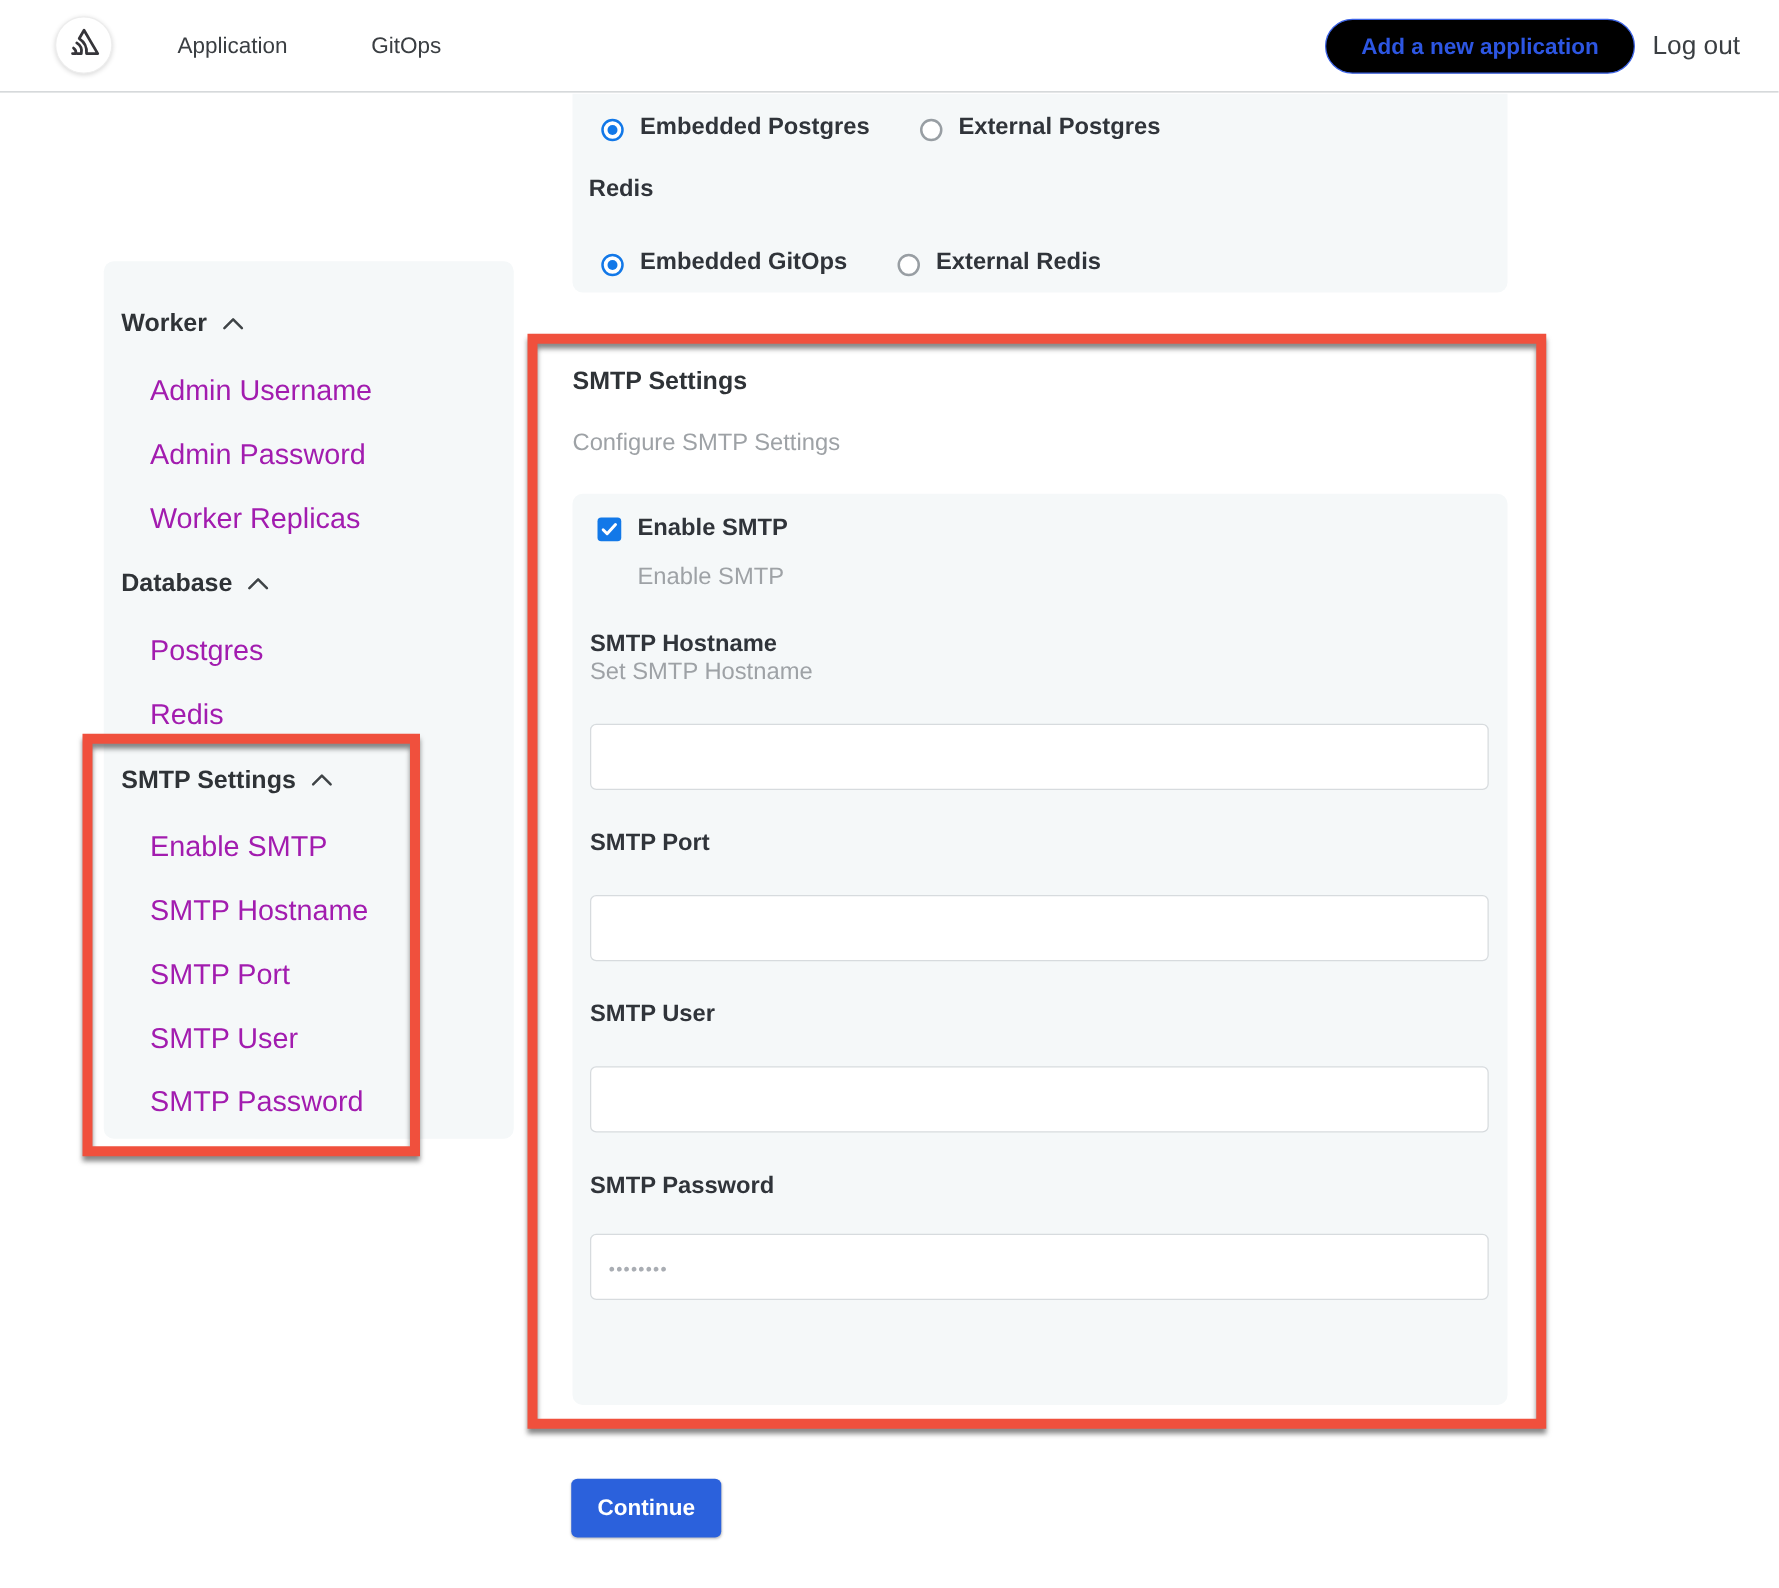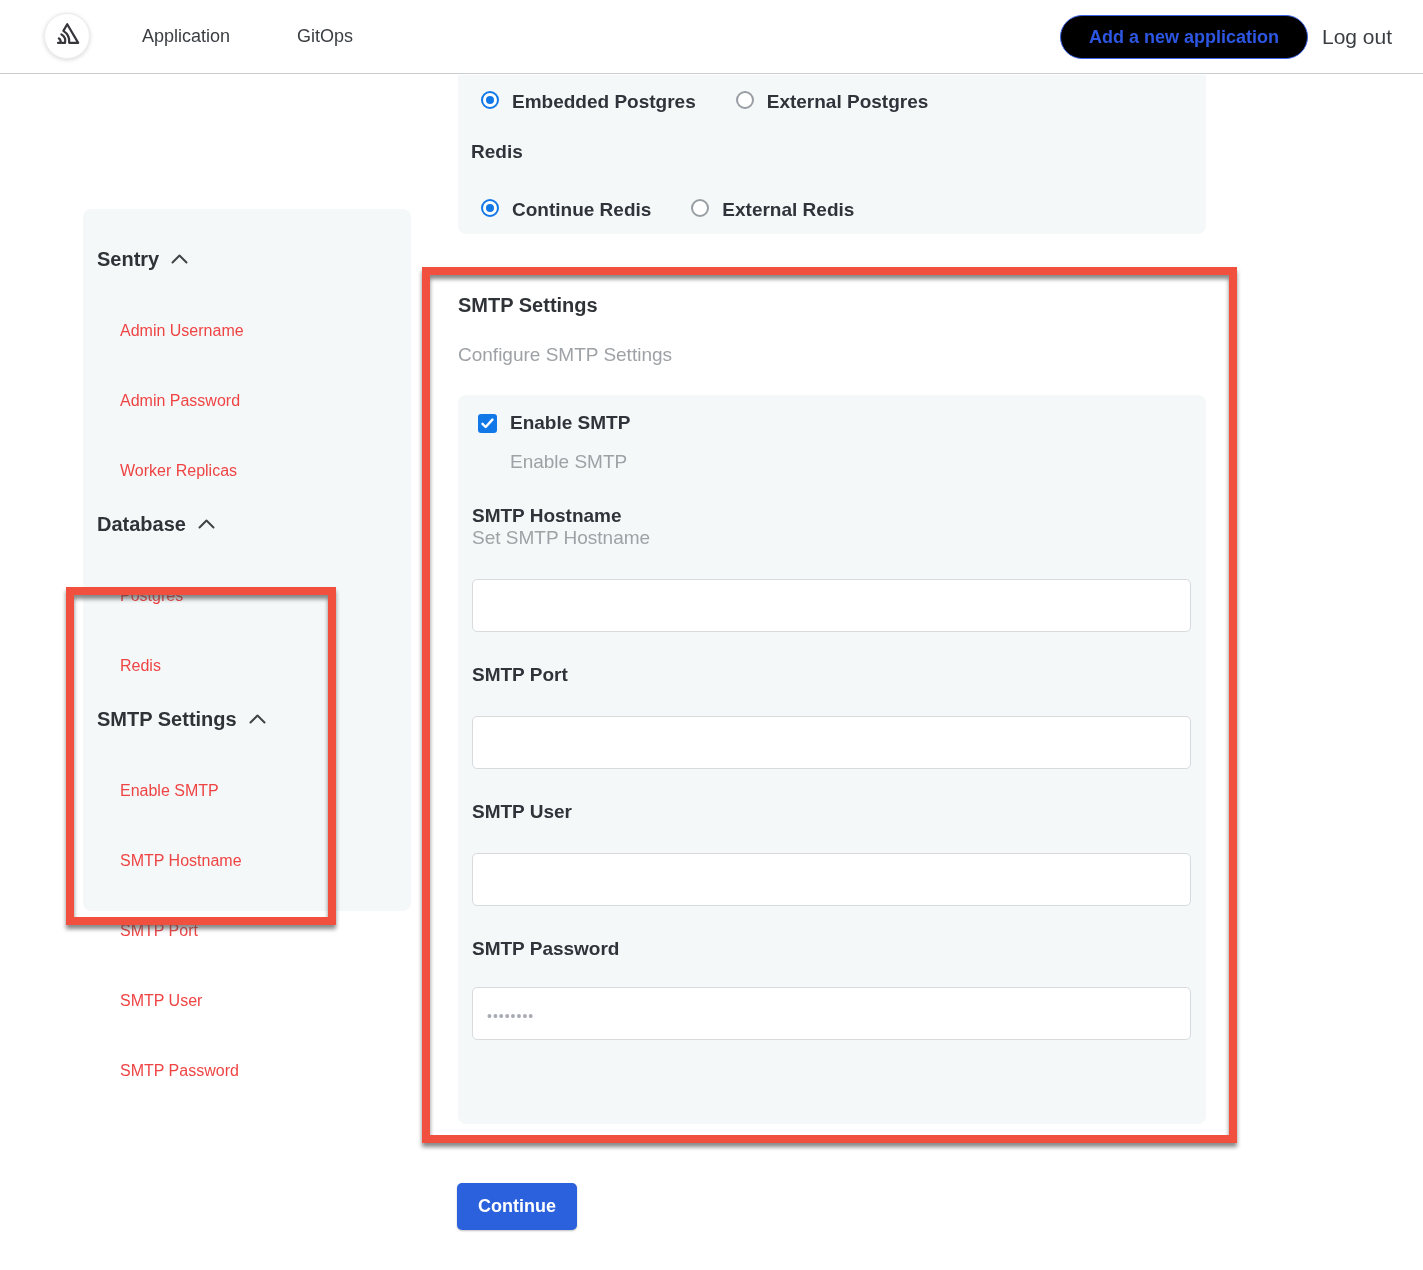--- a/index.html
+++ b/index.html
@@ -18,38 +18,38 @@
   .nav-link.gitops { left:297px; }
   .add-app-btn { position:absolute; left:1060px; top:15px; height:44px; padding:0 28px;
     border:1px solid #3c63e6; border-radius:22px; background:#000000; color:#2d56e2;
     font-size:18px; font-weight:700; display:flex; align-items:center; cursor:pointer; }
   .logout { position:absolute; left:1322px; top:25px; font-size:21px; color:#3a3e42; cursor:pointer; }
 
   
   .panel { background:#f5f8f9; }
   .top-panel { position:absolute; left:458px; top:75px; width:748px; height:159px;
     border-radius:0 0 8px 8px; padding:16px 0 0 13px; }
-  .radio-row { display:flex; align-items:flex-start; margin-left:10px; height:22px; }
+  .radio-row { display:flex; align-items:flex-end; margin-left:10px; height:22px; }
   .radio { width:18px; height:18px; border-radius:50%; background:#fff; border:2px solid #989ea3;
     margin-right:13px; position:relative; flex:none; cursor:pointer; }
   .radio.selected { border-color:#1278e8; }
   .radio.selected::after { content:""; position:absolute; left:3px; top:3px; width:8px; height:8px;
     border-radius:50%; background:#1278e8; }
   .radio-label { font-size:19px; font-weight:600; color:#30343a; cursor:pointer; }
   .radio-gap { width:40px; flex:none; }
   .group-heading { font-size:19px; font-weight:600; color:#30343a; margin-top:28px; }
   .row2 { margin-top:36px; }
 
   
   .sidebar { position:absolute; left:83px; top:209px; width:328px; height:702px;
     border-radius:8px; padding:38px 0 0 14px; }
   .side-group { font-size:20px; font-weight:700; color:#2f3337; line-height:24px;
     display:flex; align-items:center; cursor:pointer; }
   .side-group + .side-group, .side-item + .side-group { margin-top:31px; }
-  .side-item { font-size:16px; color:#ef4444; line-height:20px; margin:50px 0 0 23px; cursor:pointer; }
+  .side-item { font-size:23px; color:#a21caf; line-height:20px; margin:31px 0 0 23px; cursor:pointer; }
   .chevron { margin-left:12px; display:inline-flex; }
 
   
   .section-title { position:absolute; left:458px; top:294px; font-size:20px; font-weight:700; color:#2f3337; }
   .section-sub { position:absolute; left:458px; top:344px; font-size:19px; color:#9ea2a6; }
   .form-panel { position:absolute; left:458px; top:395px; width:748px; height:729px;
     border-radius:8px; padding:17px 15px 0 14px; }
   .checkbox-row { display:flex; align-items:center; margin-left:6px; }
   .checkbox { width:19px; height:19px; border-radius:3px; background:#1278e8; flex:none;
     display:flex; align-items:center; justify-content:center; margin-right:13px; cursor:pointer; }
@@ -100,30 +100,30 @@
     <div class="radio-row">
       <span class="radio selected"></span>
       <span class="radio-label">Embedded Postgres</span>
       <span class="radio-gap"></span>
       <span class="radio"></span>
       <span class="radio-label">External Postgres</span>
     </div>
     <div class="group-heading">Redis</div>
     <div class="radio-row row2">
       <span class="radio selected"></span>
-      <span class="radio-label">Continue Redis</span>
+      <span class="radio-label">Embedded GitOps</span>
       <span class="radio-gap"></span>
       <span class="radio"></span>
       <span class="radio-label">External Redis</span>
     </div>
   </div>
 
   <div class="sidebar panel">
     <div class="side-group">
-      <span>Sentry</span>
+      <span>Worker</span>
       <span class="chevron">
         <svg width="17" height="10" viewBox="0 0 17 10" fill="none" stroke="#3f4447" stroke-width="2" stroke-linecap="round" stroke-linejoin="round">
             <polyline points="1.5,8.5 8.5,1.5 15.5,8.5"></polyline>
           </svg>
       </span>
     </div>
     <div class="side-item">Admin Username</div>
     <div class="side-item">Admin Password</div>
     <div class="side-item">Worker Replicas</div>
 

